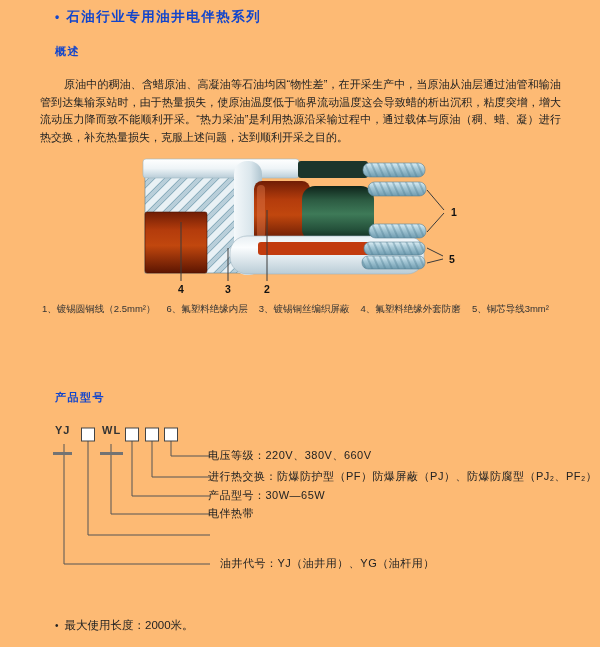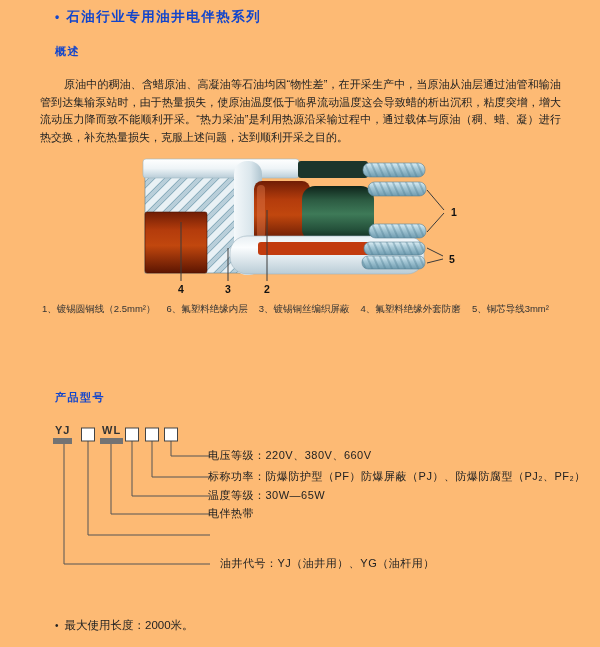--- a/index.html
+++ b/index.html
@@ -28,21 +28,21 @@
   .illustration { position:absolute; top:150px; left:60px; width:480px; height:152px; }
   .legend-row {
     position:absolute; top:303px; left:42px; width:540px;
     font-size:9.5px; color:#333; white-space:nowrap;
   }
   .legend-row span { margin-right:11px; }
   .diagram { position:absolute; top:424px; left:40px; width:545px; height:185px; }
   .diagram svg.lines { position:absolute; top:0; left:0; }
   .code-letter {
     position:absolute; top:0; font-size:11px; font-weight:600; color:#333;
-    padding:0 2px 2px 2px; border-bottom:6px solid #737373; letter-spacing:1px;text-align:center;
+    padding:0 2px 16px 2px; border-bottom:3px solid #737373; letter-spacing:1px;text-align:center;
   }
   #code-yj { left:13px; }
   #code-wl { left:60px; }
   .dlabel {
     position:absolute; left:168px; font-size:11px; color:#222;
     letter-spacing:0.5px; white-space:nowrap;
   }
   #dlabel0 { top:24px; }
   #dlabel1 { top:45px; }
   #dlabel2 { top:64px; }
@@ -185,22 +185,22 @@
         <rect x="41.5" y="4" width="13" height="13"></rect>
         <rect x="85.5" y="4" width="13" height="13"></rect>
         <rect x="105.5" y="4" width="13" height="13"></rect>
         <rect x="124.5" y="4" width="13" height="13"></rect>
       </g>
     </svg>
     <span class="code-letter" id="code-yj">YJ</span>
     <span class="code-letter" id="code-wl">WL</span>
 
     <span class="dlabel" id="dlabel0">电压等级：220V、380V、660V</span>
-    <span class="dlabel" id="dlabel1">标称功率：防爆防护型（PF）防爆屏蔽（PJ）、防爆防腐型（PJ₂、PF₂）</span>
-    <span class="dlabel" id="dlabel2">温度等级：30W—65W</span>
+    <span class="dlabel" id="dlabel1">进行热交换：防爆防护型（PF）防爆屏蔽（PJ）、防爆防腐型（PJ₂、PF₂）</span>
+    <span class="dlabel" id="dlabel2">产品型号：30W—65W</span>
     <span class="dlabel" id="dlabel3">电伴热带</span>
     <span class="dlabel" id="dlabel5">油井代号：YJ（油井用）、YG（油杆用）</span>
   </div>
 
   <div class="footer-note">
     <span class="bullet">•</span><span>最大使用长度：2000米。</span>
   </div>
 
 </div>
 

